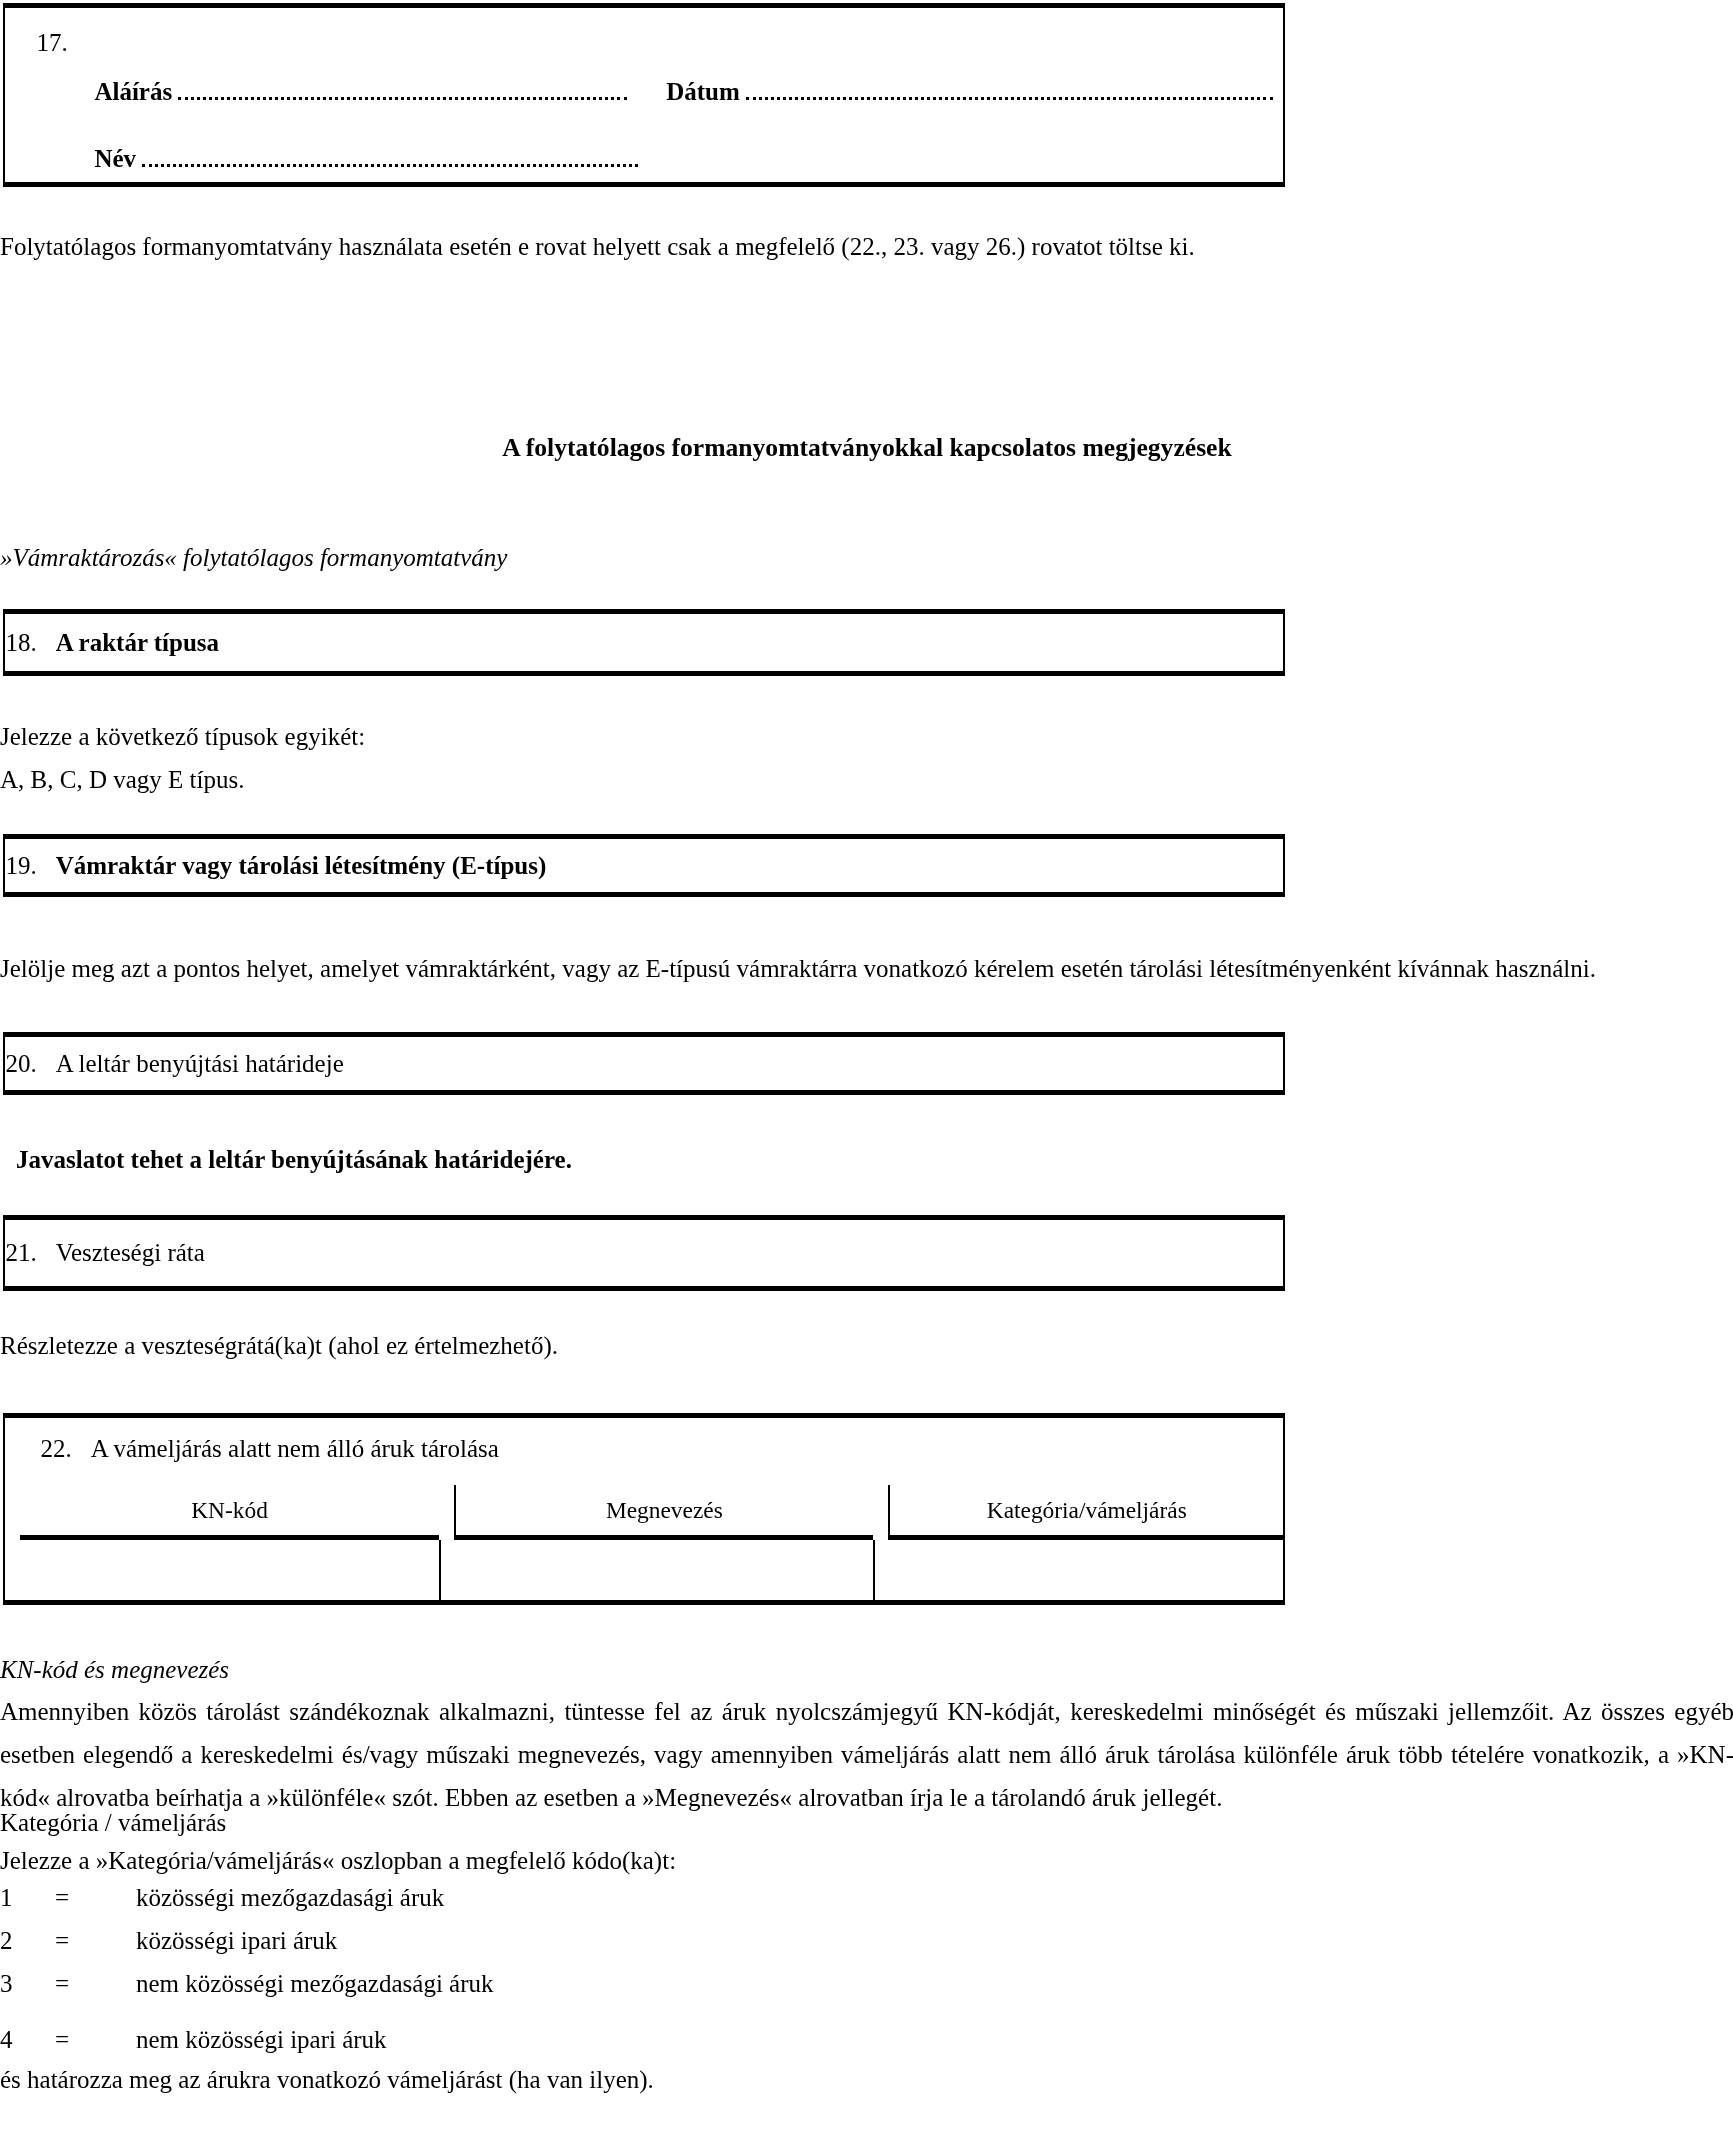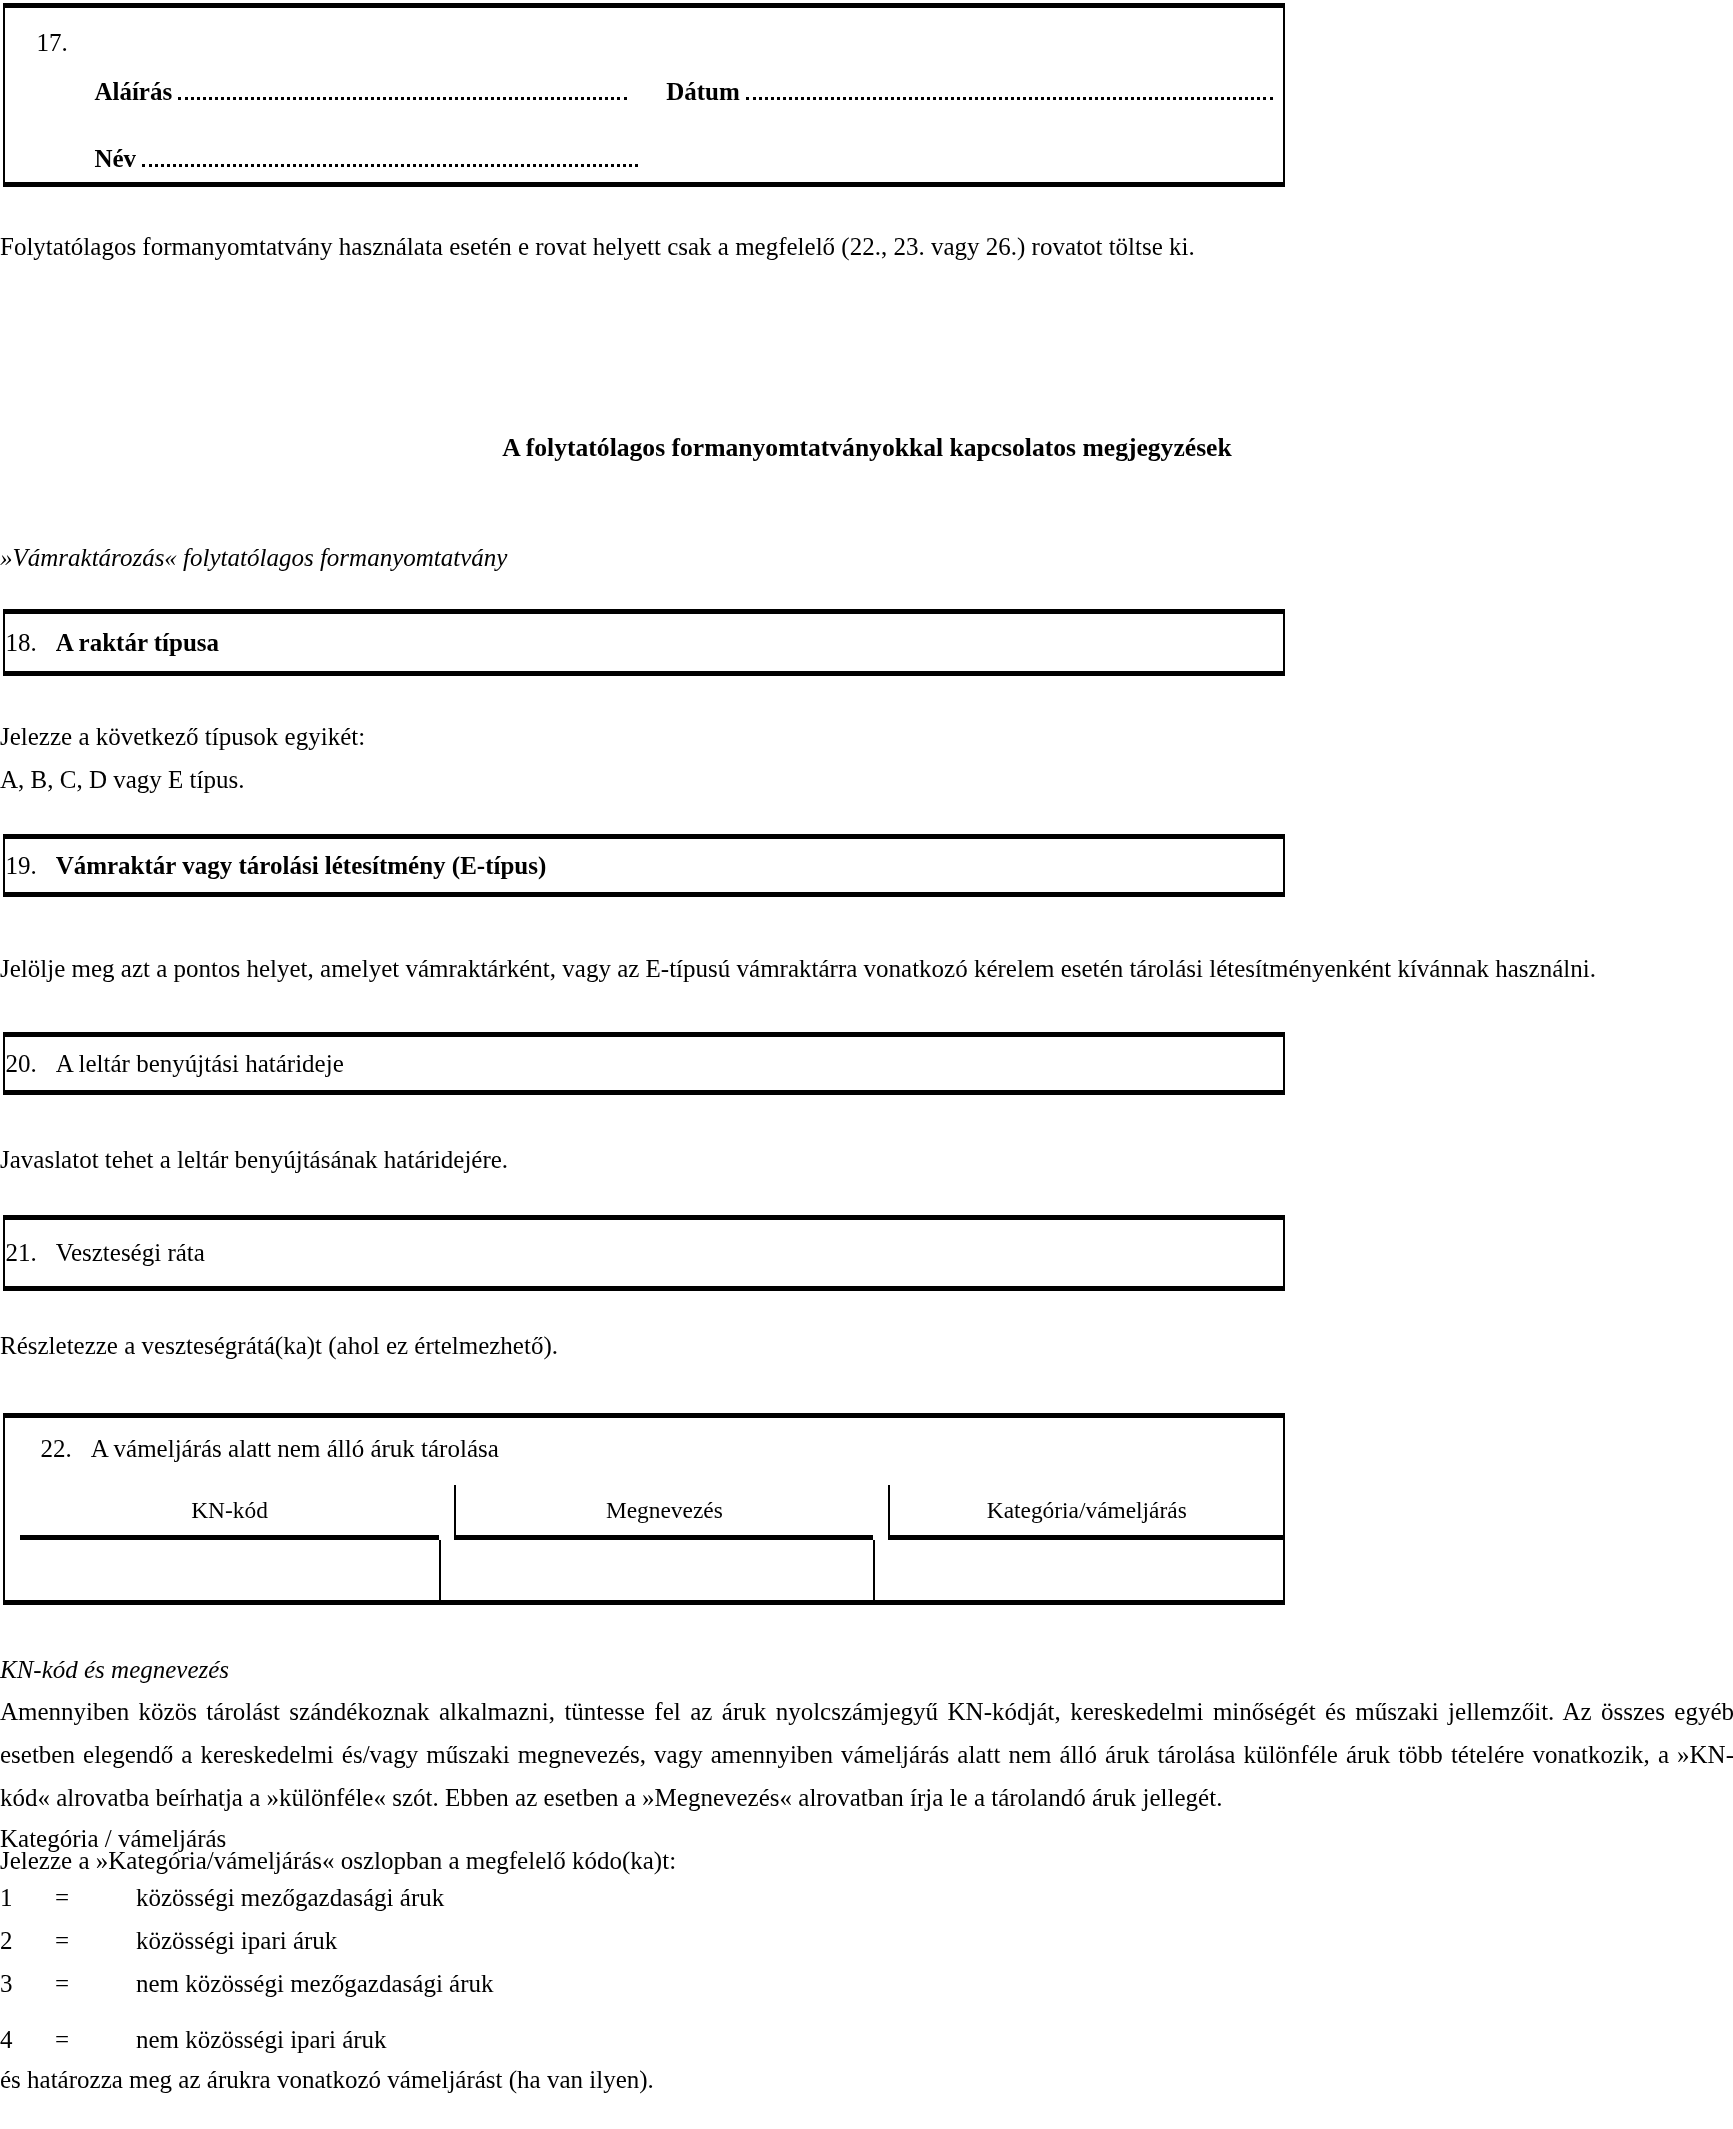--- a/index.html
+++ b/index.html
@@ -91,21 +91,21 @@
     </div>
   </div>
   <div class="abs t" style="left:0;top:955px;">Jelölje meg azt a pontos helyet, amelyet vámraktárként, vagy az E-típusú vámraktárra vonatkozó kérelem esetén tárolási létesítményenként kívánnak használni.</div>
 
   <div class="abs fbox" style="top:1032px;height:63px;">
     <div class="box-row">
       <span class="box-num">20.</span>
       <span>A leltár benyújtási határideje</span>
     </div>
   </div>
-  <div class="abs t" style="left:0;top:1146px;">Javaslatot tehet a leltár benyújtásának határidejére.</div>
+  <div class="abs t" style="left:16px;top:1146px;font-weight:bold;">Javaslatot tehet a leltár benyújtásának határidejére.</div>
 
   <div class="abs fbox" style="top:1215px;height:76px;">
     <div class="box-row">
       <span class="box-num">21.</span>
       <span>Veszteségi ráta</span>
     </div>
   </div>
   <div class="abs t" style="left:0;top:1332px;">Részletezze a veszteségrátá(ka)t (ahol ez értelmezhető).</div>
 
   <div class="abs fbox" style="top:1413px;height:192px;">
@@ -119,21 +119,21 @@
       <div class="b22-th colsep">Kategória/vámeljárás</div>
       <div class="b22-cell"></div>
       <div class="b22-cell colsep"></div>
       <div class="b22-cell colsep"></div>
     </div>
   </div>
 
   <div class="abs t italic" style="left:0;top:1656px;">KN-kód és megnevezés</div>
   <div class="abs just" style="left:0;top:1690px;width:1734px;">Amennyiben közös tárolást szándékoznak alkalmazni, tüntesse fel az áruk nyolcszámjegyű KN-kódját, kereskedelmi minőségét és műszaki jellemzőit. Az összes egyéb esetben elegendő a kereskedelmi és/vagy műszaki megnevezés, vagy amennyiben vámeljárás alatt nem álló áruk tárolása különféle áruk több tételére vonatkozik, a »KN-kód« alrovatba beírhatja a »különféle« szót. Ebben az esetben a »Megnevezés« alrovatban írja le a tárolandó áruk jellegét.</div>
 
-  <div class="abs t" style="left:0;top:1809px;margin-top:16px;">Kategória / vámeljárás</div>
+  <div class="abs t" style="left:0;top:1809px;">Kategória / vámeljárás</div>
   <div class="abs t" style="left:0;top:1847px;">Jelezze a »Kategória/vámeljárás« oszlopban a megfelelő kódo(ka)t:</div>
 
   <div class="abs code-row" style="left:0;top:1884px;">
     <span class="code-val">1</span>
     <span class="code-eq">=</span>
     <span>közösségi mezőgazdasági áruk</span>
   </div>
   <div class="abs code-row" style="left:0;top:1927px;">
     <span class="code-val">2</span>
     <span class="code-eq">=</span>

